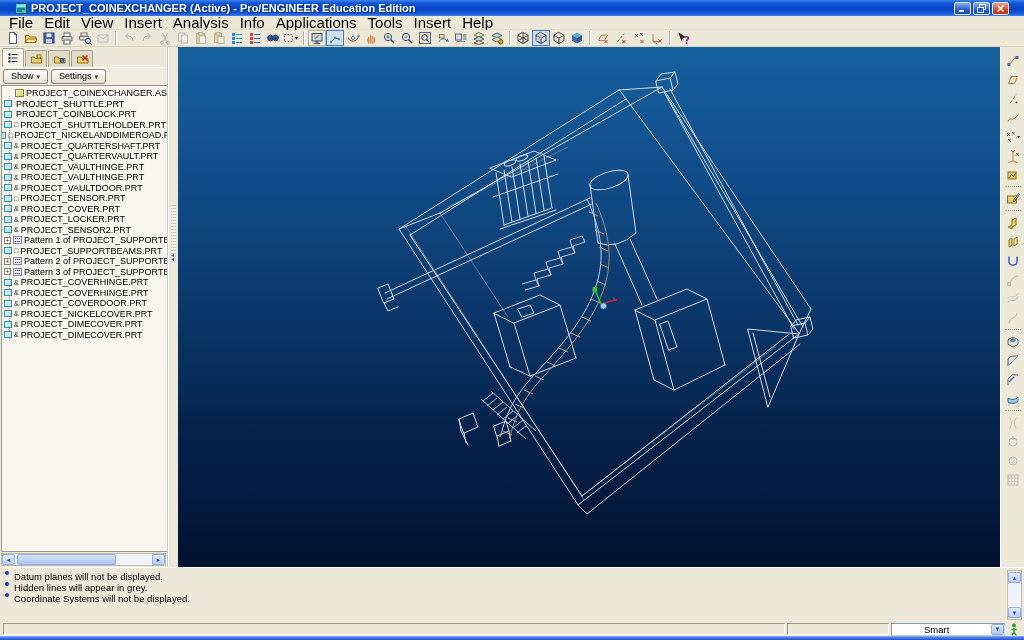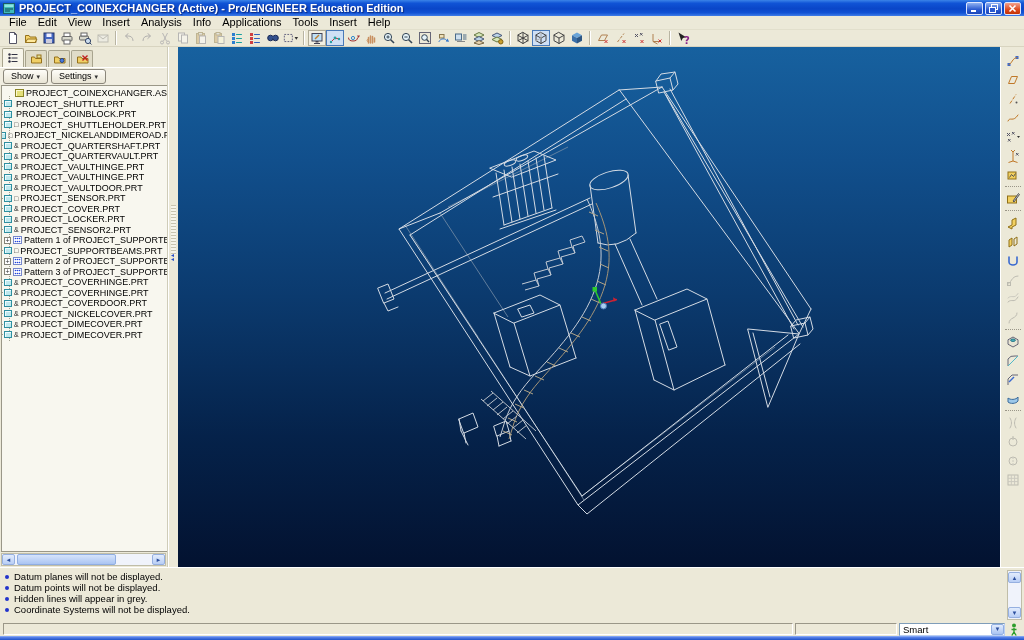--- a/index.html
+++ b/index.html
@@ -1,34 +1,34 @@
 <!DOCTYPE html>
 <html><head>
 <meta charset="utf-8">
 <style>
   * { margin:0; padding:0; box-sizing:border-box; }
   html,body { width:1024px; height:640px; overflow:hidden; font-family:"Liberation Sans", sans-serif; background:#ece9d8; }
 
   
   .titlebar { position:absolute; left:0; top:0; width:1024px; height:16px;
     background:linear-gradient(180deg,#3b84e8 0%,#1054d6 20%,#0a46c8 55%,#1152d4 80%,#3f7de8 100%);
-    display:flex; align-items:center; padding:0 3px; }
+    display:flex; align-items:center; padding:0 15px; }
   .titlebar .wicon { width:12px; height:11px; margin-right:4px; flex:0 0 auto; }
   .titlebar .ttext { color:#fff; font-size:11px; font-weight:bold; text-shadow:1px 1px 1px #0a2a80;
     white-space:nowrap; overflow:hidden; flex:1; line-height:15px; }
   .wbtns { display:flex; gap:2px; }
   .wbtn { width:17px; height:13px; border-radius:2px; border:1px solid #dce6ff;
     display:flex; align-items:center; justify-content:center; font-size:9px; color:#fff; line-height:1; }
   .wbtn.min,.wbtn.res { background:linear-gradient(180deg,#8fb2f2,#2a5ad0 60%,#1c46b8); }
   .wbtn.close { background:linear-gradient(180deg,#f2a38e,#dd4a1e 60%,#c23208); font-weight:bold; }
 
   
   .menubar { position:absolute; left:0; top:16px; width:1024px; height:14px; background:#ece9d8;
     display:flex; align-items:center; padding-left:4px; gap:1px; border-bottom:1px solid #e2dfcc; }
-  .menu-item { font-size:11px; padding:0 5px; line-height:13px; color:#000; cursor:default; }
+  .menu-item { font-size:15px; padding:0 5px; line-height:13px; color:#000; cursor:default; }
 
   
   .toolbar { position:absolute; left:0; top:30px; width:1024px; height:17px; background:#ece9d8;
     display:flex; align-items:center; padding-left:4px; border-bottom:1px solid #d8d4c0; }
   .tbtn { width:18px; height:16px; display:flex; align-items:center; justify-content:center; flex:0 0 auto; border:1px solid transparent; }
   .tbtn.active { background:#cfe0f5; border:1px solid #4a7ab8; }
   .tbtn.boxed { border:1px solid #b0ac98; background:#f2efe2; }
   .tbtn.dis { opacity:.45; }
   .tsep { width:2px; height:14px; border-left:1px solid #b8b4a2; border-right:1px solid #fff; margin:0 3px; flex:0 0 auto; }
 
@@ -77,33 +77,33 @@
 
   
   .rtoolbar { width:24px; height:520px; background:#ece9d8; display:flex; flex-direction:column; align-items:center; padding-top:4px; border-left:1px solid #fff; }
   .rbtn { width:20px; height:19px; display:flex; align-items:center; justify-content:center; flex:0 0 auto; }
   .rbtn.dis { opacity:.4; }
   .rsep { width:16px; border-top:1px dotted #9a9688; margin:2px 0; flex:0 0 auto; }
 
   
   .messages { position:absolute; left:0; top:567px; width:1024px; height:55px; background:#ece9d8;
     border-top:1px solid #fff; padding:3px 0 0 5px; }
-  .msgline { height:11px; display:flex; align-items:center; font-size:9.5px; color:#000; }
+  .msgline { height:11px; display:flex; font-size:9.5px; color:#000; }
   .bullet { width:4px; height:4px; border-radius:50%; background:#2233cc; margin-right:5px; flex:0 0 auto; }
   .vscroll { position:absolute; right:2px; top:570px; width:15px; height:50px; background:#f0f3fb; border:1px solid #c0bda8;
     display:flex; flex-direction:column; justify-content:space-between; align-items:center; padding:1px; }
 
   
   .statusbar { position:absolute; left:0; top:622px; width:1024px; height:14px; background:#ece9d8;
     display:flex; align-items:center; gap:2px; padding:0 3px; }
   .spanel { height:12px; border:1px solid; border-color:#9a9788 #fff #fff #9a9788; background:#ece9d8; }
   .spanel.long { flex:1; }
   .spanel.mid { width:102px; }
-  .combo { width:106px; height:13px; background:#fff; border:1px solid; border-color:#7f9db9 #b9cdf2 #b9cdf2 #7f9db9;
-    display:flex; align-items:flex-start; }
+  .combo { width:114px; height:13px; background:#fff; border:1px solid; border-color:#7f9db9 #b9cdf2 #b9cdf2 #7f9db9;
+    display:flex; align-items:flex-start;padding-left:29px; }
   .combo .cval { flex:1; font-size:9.5px; padding-left:3px; color:#000; }
   .combo .cbtn { width:13px; height:11px; background:linear-gradient(180deg,#e2ecfd,#aac4f2); border:1px solid #90aee2;
     border-radius:2px; font-size:6px; color:#2c4f9e; display:flex; align-items:center; justify-content:center; }
   .statusman { width:14px; height:13px; display:flex; align-items:center; justify-content:center; }
 
   .bottomstrip { position:absolute; left:0; top:636px; width:1024px; height:4px;
     background:linear-gradient(180deg,#5d86ec,#2053c8); border-top:1px solid #7da2f2; }
 
   svg { display:block; }
   .s { fill:none; stroke-linejoin:round; stroke-linecap:round; }
@@ -796,24 +796,20 @@
   </div>
 </div>
 
 <div class="messages">
   <div class="msgline">
       <span class="bullet"></span>
       <span>Datum planes will not be displayed.</span>
     </div>
   <div class="msgline">
       <span class="bullet"></span>
-      <span>Datum points will not be displayed.</span>
-    </div>
-  <div class="msgline">
-      <span class="bullet"></span>
       <span>Hidden lines will appear in grey.</span>
     </div>
   <div class="msgline">
       <span class="bullet"></span>
       <span>Coordinate Systems will not be displayed.</span>
     </div>
 </div>
 <div class="vscroll">
   <span class="sbarrow">▲</span>
   <span class="sbarrow">▼</span>

